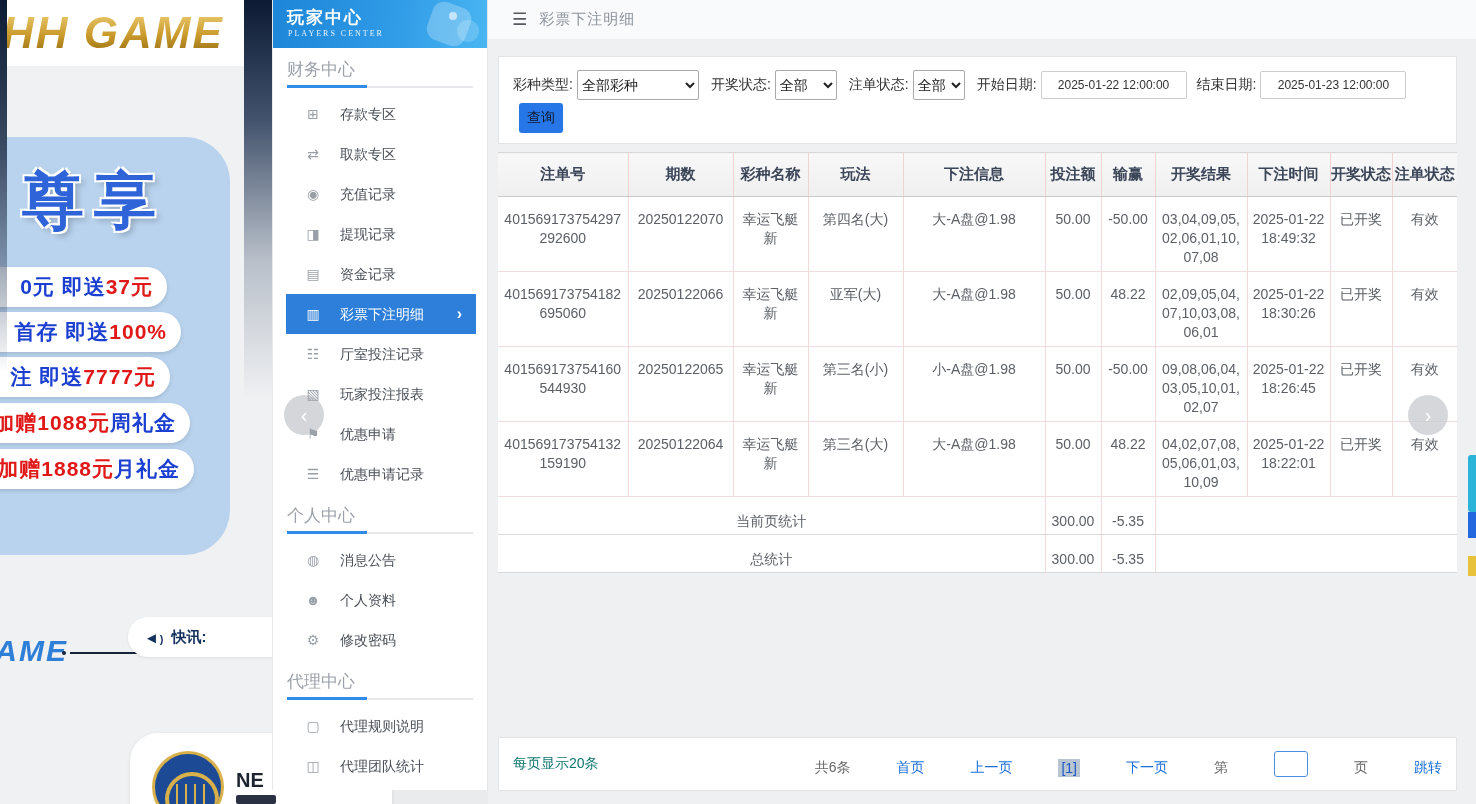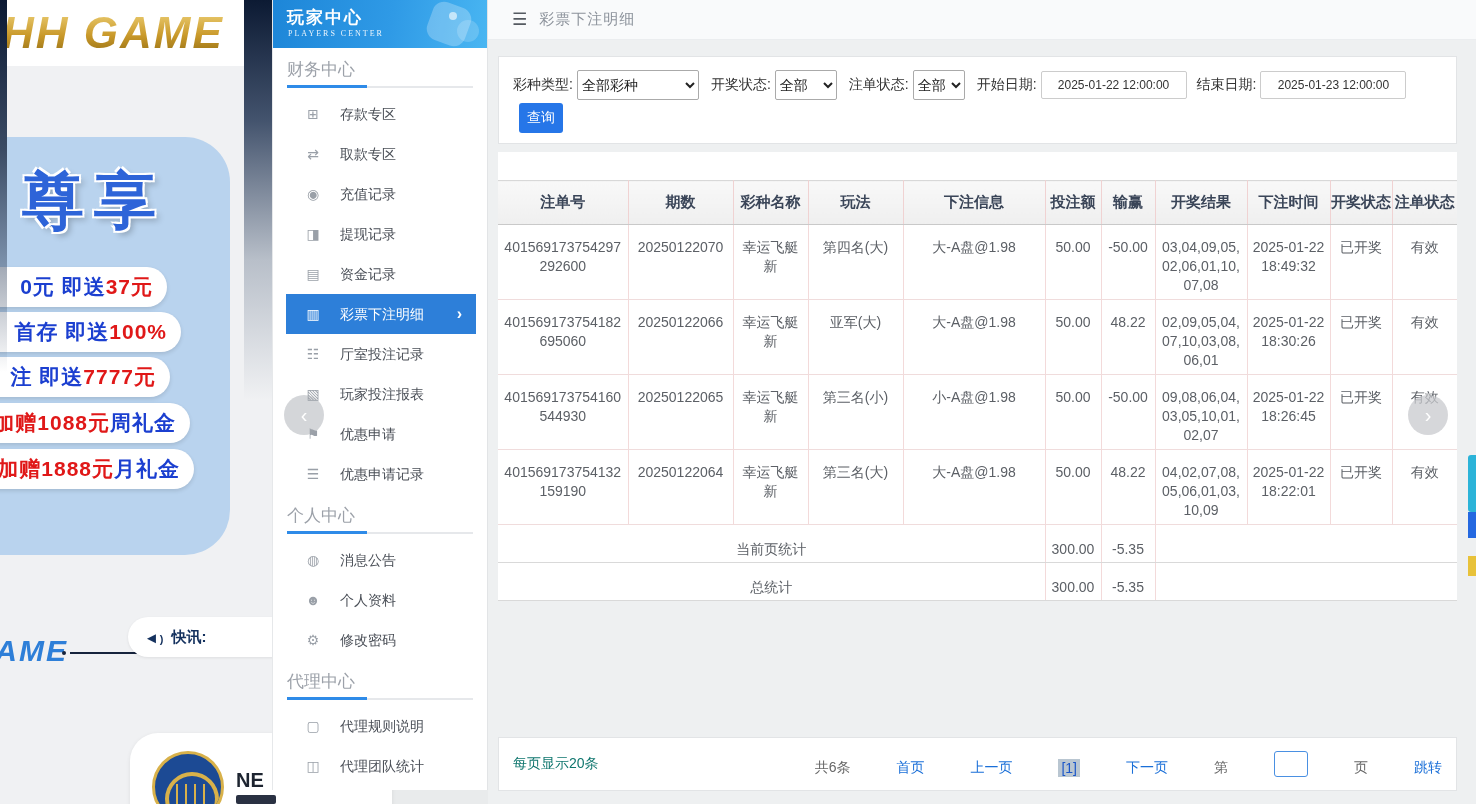--- a/index.html
+++ b/index.html
@@ -88,25 +88,25 @@
 
   .filter-card { position:absolute; left:10px; top:56px; width:959px; height:88px; background:#ffffff;
     border:1px solid #e2e4e6; }
   .filter-row { display:flex; align-items:center; padding:13px 0 0 14px; flex-wrap:nowrap; }
   .f-label { font-size:14px; color:#333; margin-right:4px; white-space:nowrap; }
   .f-select { height:30px; border:1px solid #aaa; border-radius:2px; font-size:14px; color:#222;
     margin-right:12px; background:#fff; font-family:inherit; }
   .sel-lottery { width:122px; } .sel-draw { width:62px; } .sel-order { width:52px; }
   .f-input { height:28px; width:146px; border:1px solid #ccc; border-radius:2px; font-size:12px; color:#333;
     text-align:center; margin-right:10px; font-family:inherit; }
-  .search-btn { position:absolute; left:20px; top:46px; width:44px; height:30px; background:#2676e8; color:#ffffff;
+  .search-btn { position:absolute; left:20px; top:46px; width:44px; height:30px; background:#2676e8; color:#0f172a;
     border:none; border-radius:3px; font-size:14px; cursor:pointer; font-family:inherit; }
 
   .table-card { position:absolute; left:10px; top:152px; width:959px; background:#ffffff; }
-  table.bets { border-collapse:collapse; width:959px; table-layout:fixed;margin-top:28px; }
+  table.bets { border-collapse:collapse; width:959px; table-layout:fixed; }
   .bets th { height:44px; background:linear-gradient(180deg,#f8f8f8,#efefef); color:#3a4558; font-size:15px;
     font-weight:700; border-right:1px solid #f0d2d2; border-bottom:1px solid #c9c9c9; border-top:1px solid #d8d8d8; }
   .bets th:last-child { border-right:none; }
   .bets td { height:75px; vertical-align:top; padding-top:13px; text-align:center; font-size:14px; color:#5c6066;
     border-right:1px solid #f3dada; border-bottom:1px solid #f0dcdc; word-break:break-all; line-height:19px;
     padding-left:4px; padding-right:4px; }
   .bets td:last-child { border-right:none; }
   .bets tr.summary td { height:38px; padding-top:12px; vertical-align:middle; border-bottom:1px solid #d9d9d9; }
   .bets tr.summary:first-of-type td { border-top:1px solid #b9b9b9; }
   .c0{width:130px}.c1{width:105px}.c2{width:75px}.c3{width:95px}.c4{width:142px}.c5{width:56px}

